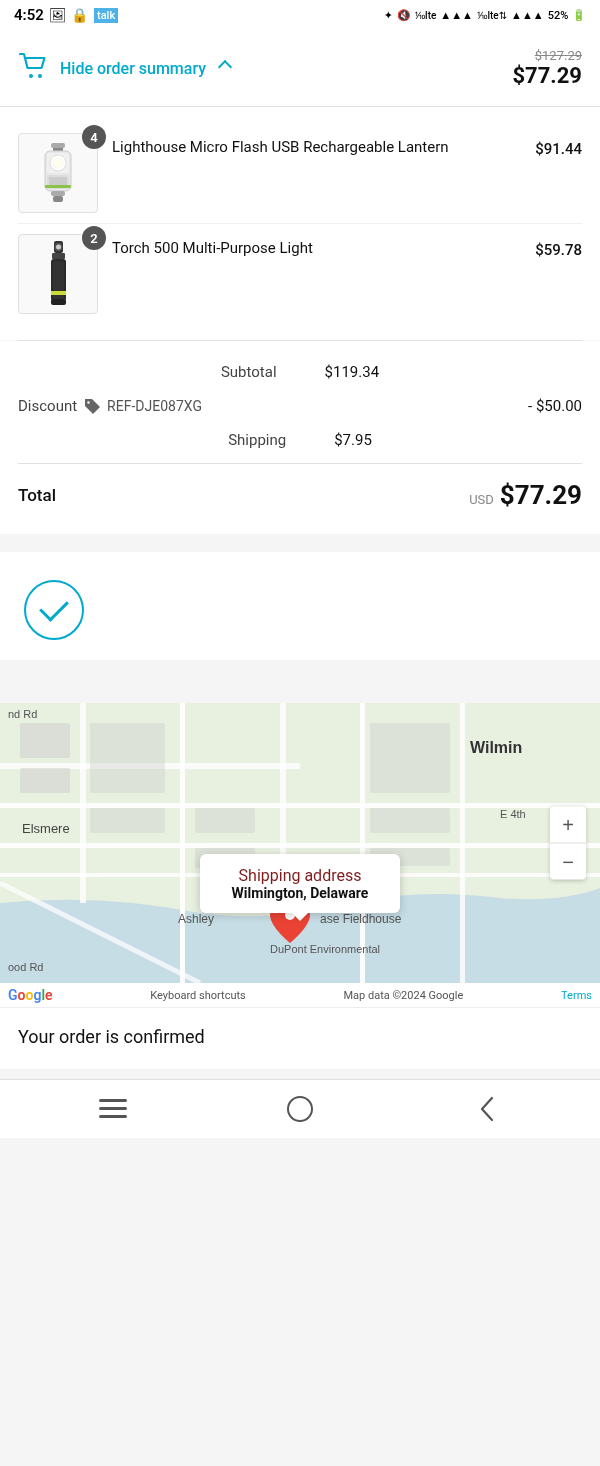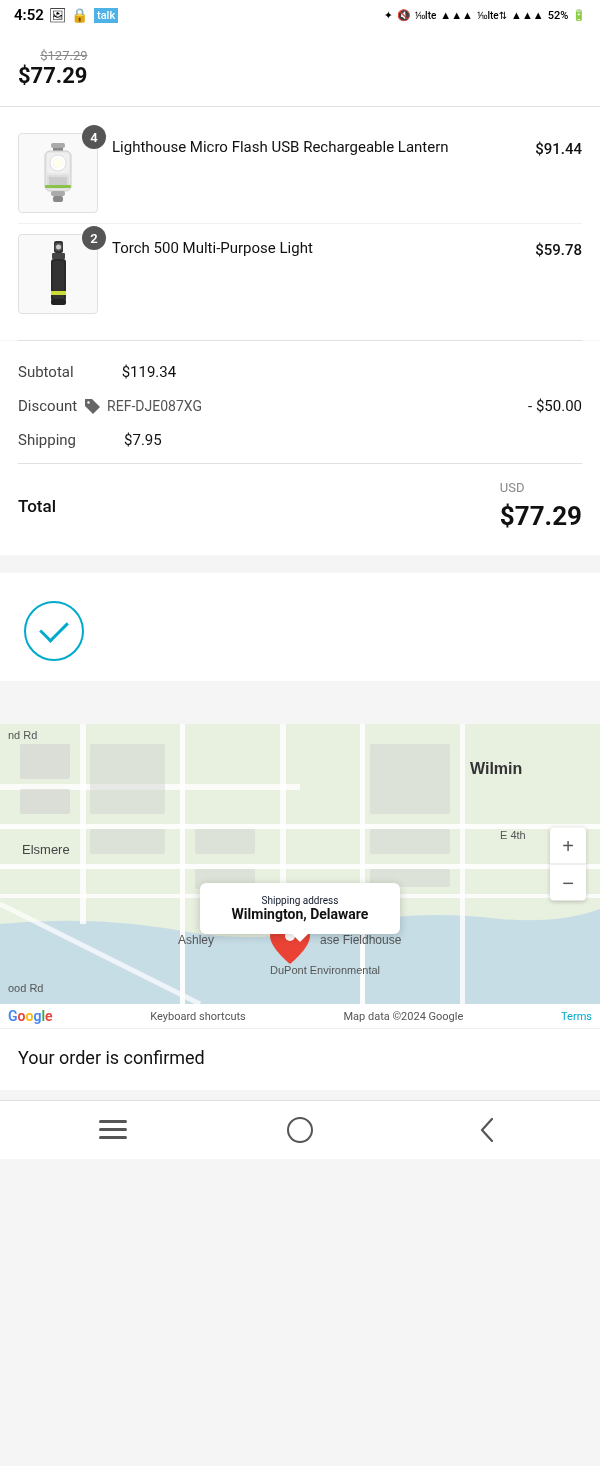--- a/index.html
+++ b/index.html
@@ -150,21 +150,21 @@
       margin: 0 18px;
     }
 
     
     .order-totals {
       background: #fff;
       padding: 14px 18px;
     }
     .total-row {
       display: flex;
-      justify-content: flex-start;
+      justify-content: center;
       align-items: center;
       padding: 8px 0;
       gap: 48px;
     }
     .total-label {
       font-size: 15px;
       color: #444;
     }
     .total-value {
       font-size: 15px;
@@ -213,21 +213,20 @@
     }
     .grand-total-label {
       font-size: 17px;
       color: #111;
       font-weight: 500;
     }
     .grand-total-right {
       display: flex;
       align-items: baseline;
       gap: 6px;
-      flex-direction: column;
     }
     .grand-total-currency {
       font-size: 13px;
       color: #888;
     }
     .grand-total-value {
       font-size: 26px;
       font-weight: 700;
       color: #111;
     }
@@ -296,22 +295,22 @@
       bottom: -8px;
       left: 50%;
       transform: translateX(-50%);
       width: 0;
       height: 0;
       border-left: 8px solid transparent;
       border-right: 8px solid transparent;
       border-top: 8px solid #fff;
     }
     .map-tooltip-sub {
-      font-size: 10px;
-      color: #0f172a;
+      font-size: 16px;
+      color: #7f1d1d;
     }
     .map-tooltip-city {
       font-size: 14px;
       font-weight: 700;
       color: #111;
     }
     
     .map-zoom {
       position: absolute;
       right: 14px;
@@ -415,20 +414,31 @@
     <span style="font-size:10px;">⅒lte</span>
     <span>▲▲▲</span>
     <span style="font-size:10px;">⅒lte⇅</span>
     <span>▲▲▲</span>
     <span>52%</span>
     <span>🔋</span>
   </div>
 </div>
 
 <div class="order-header">
+  <div class="order-header-left">
+    <div class="cart-icon-wrap">
+      <svg class="cart-icon" viewBox="0 0 32 28" fill="none" xmlns="http://www.w3.org/2000/svg">
+        <path d="M2 2h4l3.5 14h14l3-10H8" stroke="#00aacc" stroke-width="2.2" stroke-linecap="round" stroke-linejoin="round" fill="none"></path>
+        <circle cx="13" cy="24" r="2" fill="#00aacc"></circle>
+        <circle cx="22" cy="24" r="2" fill="#00aacc"></circle>
+      </svg>
+    </div>
+    <a class="order-header-link">Hide order summary</a>
+    <span class="chevron-up"></span>
+  </div>
   <div class="order-header-price">
     <div class="original-price">$127.29</div>
     <div class="current-price">$77.29</div>
   </div>
 </div>
 
 <div class="order-items">
 
   <div class="order-item">
     <div class="item-img-wrap">

